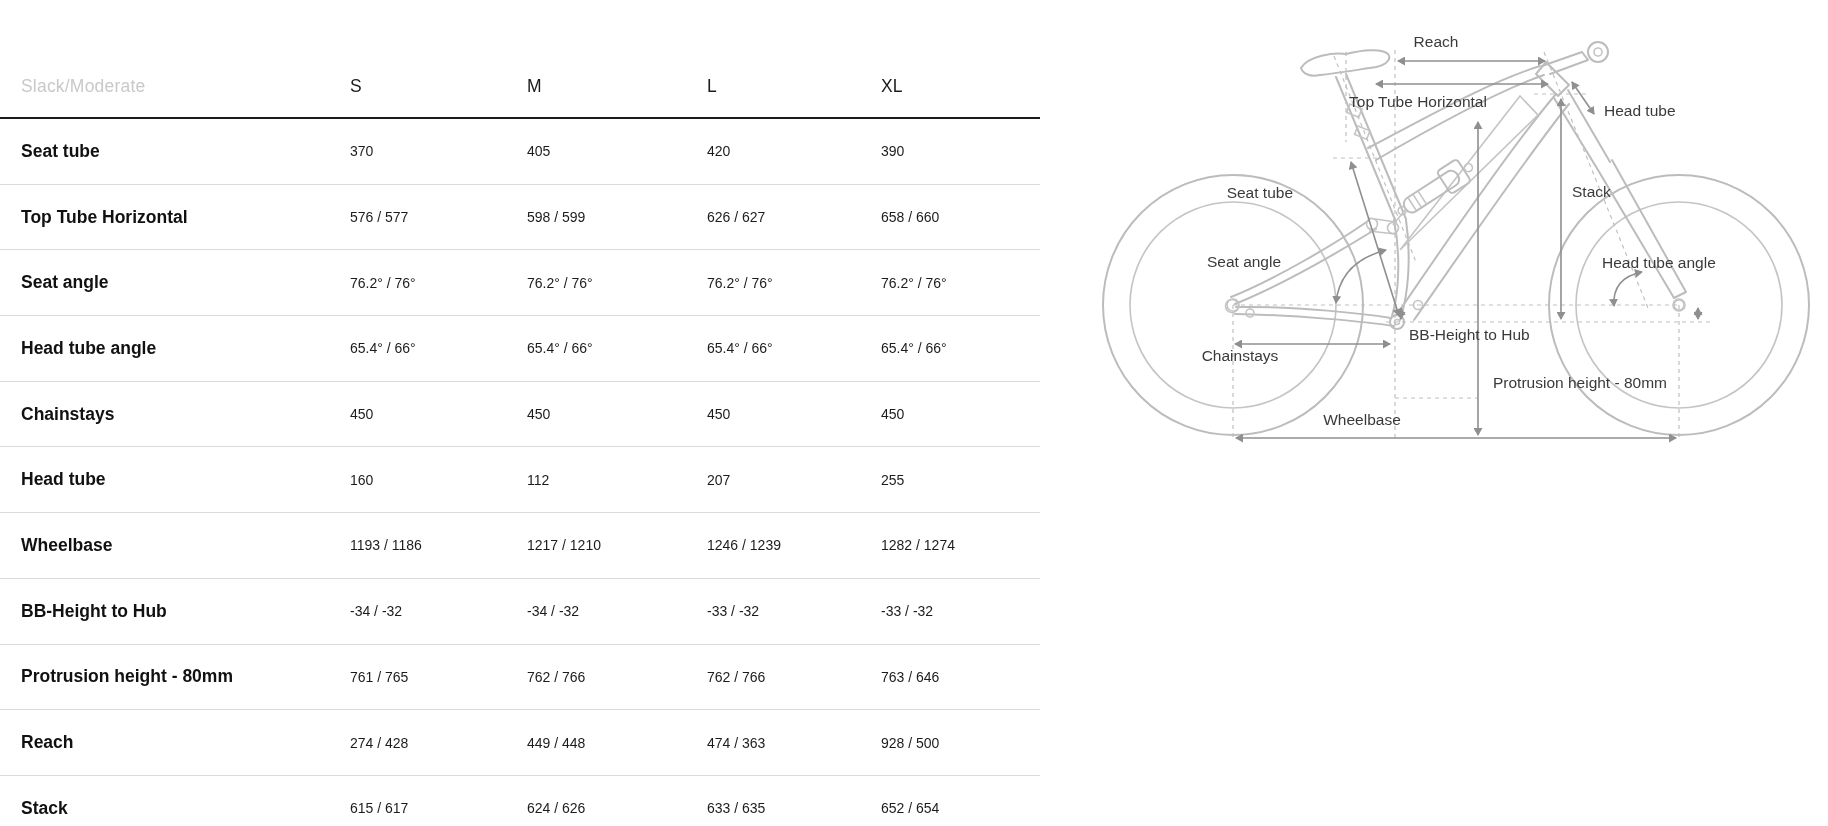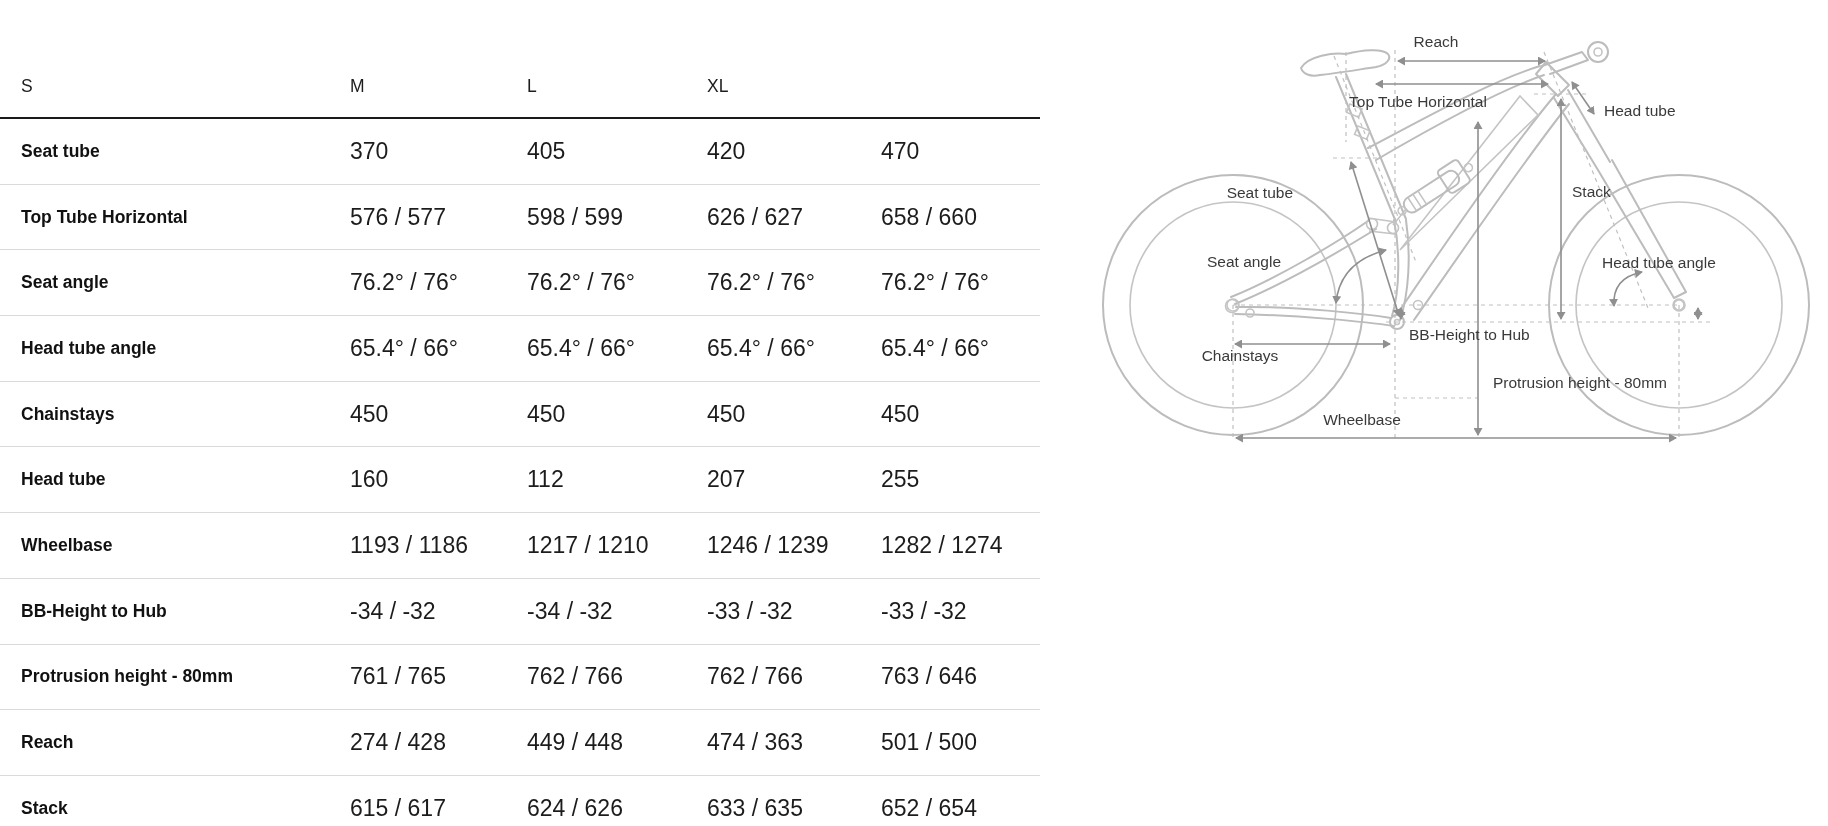--- a/index.html
+++ b/index.html
@@ -11,47 +11,48 @@
   .t-head{display:grid;grid-template-columns:329px 177px 180px 174px 1fr;
           align-items:end;height:97px;padding:0 0 20px 21px;box-sizing:content-box;
           border-bottom:2px solid #1a1a1a;}
   .t-head .col{font-size:17.5px;font-weight:400;color:#1c1c1c;letter-spacing:.2px;}
   .t-head .lead{color:#c9c9c9;}
   .t-row{display:grid;grid-template-columns:329px 177px 180px 174px 1fr;
          align-items:center;height:64.7px;padding-left:21px;
          border-bottom:1px solid #dadada;}
   .t-row:last-child{border-bottom:none;}
   .t-row .rlabel{font-weight:700;font-size:17.5px;color:#111;}
-  .t-row .rval{font-weight:400;font-size:23px;color:#1c1c1c;}
+  .t-row .rval{font-weight:400;font-size:14px;color:#1c1c1c;}
 
   
   .diagram{position:absolute;left:948px;top:10px;width:880px;height:440px;}
   .bike{stroke:#bcbcbc;stroke-width:2;fill:none;stroke-linecap:round;stroke-linejoin:round;}
   .bike-thin{stroke:#c4c4c4;stroke-width:1.6;fill:none;}
   .dash{stroke:#c0c0c0;stroke-width:1.2;fill:none;stroke-dasharray:4 4;}
   .dim{stroke:#8f8f8f;stroke-width:1.6;fill:none;}
   .dlabel{font-family:"Liberation Sans",sans-serif;font-size:15.5px;fill:#3a3a3a;}
 </style>
 </head>
 <body>
 
 <div class="geo-table">
   <div class="t-head">
+    <div class="col lead">Slack/Moderate</div>
     <div class="col">S</div>
     <div class="col">M</div>
     <div class="col">L</div>
     <div class="col">XL</div>
   </div>
   <div id="table-rows">
       <div class="t-row">
         <div class="rlabel">Seat tube</div>
         <div class="rval">370</div>
         <div class="rval">405</div>
         <div class="rval">420</div>
-        <div class="rval">470</div>
+        <div class="rval">390</div>
       </div>
       <div class="t-row">
         <div class="rlabel">Top Tube Horizontal</div>
         <div class="rval">576 / 577</div>
         <div class="rval">598 / 599</div>
         <div class="rval">626 / 627</div>
         <div class="rval">658 / 660</div>
       </div>
       <div class="t-row">
         <div class="rlabel">Seat angle</div>
@@ -100,21 +101,21 @@
         <div class="rval">761 / 765</div>
         <div class="rval">762 / 766</div>
         <div class="rval">762 / 766</div>
         <div class="rval">763 / 646</div>
       </div>
       <div class="t-row">
         <div class="rlabel">Reach</div>
         <div class="rval">274 / 428</div>
         <div class="rval">449 / 448</div>
         <div class="rval">474 / 363</div>
-        <div class="rval">501 / 500</div>
+        <div class="rval">928 / 500</div>
       </div>
       <div class="t-row">
         <div class="rlabel">Stack</div>
         <div class="rval">615 / 617</div>
         <div class="rval">624 / 626</div>
         <div class="rval">633 / 635</div>
         <div class="rval">652 / 654</div>
       </div>
     </div>
 </div>

